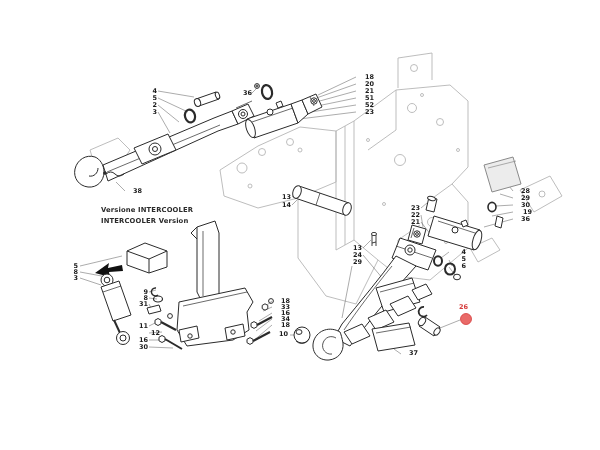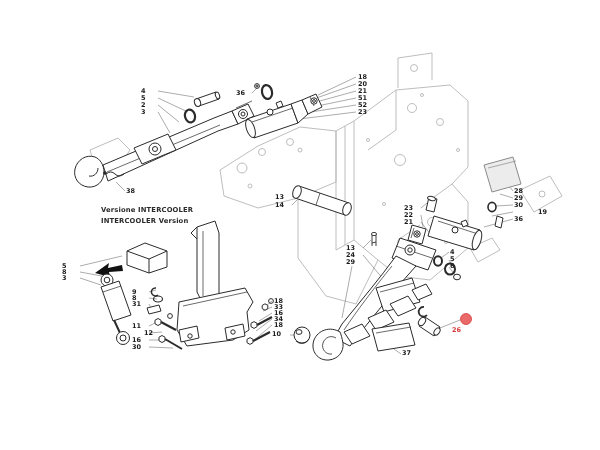--- a/index.html
+++ b/index.html
@@ -1,21 +1,21 @@
 <!DOCTYPE html>
 <html><head>
 <meta charset="utf-8">
 <style>
   html,body{margin:0;padding:0;background:#fff;}
   .stage{position:relative;width:600px;height:450px;background:#ffffff;overflow:hidden;
          font-family:"DejaVu Sans",sans-serif;}
   .stage svg{position:absolute;left:0;top:0;}
-  .co{position:absolute;width:16px;
+  .co{position:absolute;width:16px;text-align:right;
       font:700 6.5px/7px "DejaVu Sans",sans-serif;color:#1c1c1c;cursor:default;}
-  .co.red{font-weight:700;margin-top:23px;}
+  .co.red{font-weight:700;}
   .note{position:absolute;font:700 6.8px/9px "DejaVu Sans",sans-serif;color:#2a2a2a;
         letter-spacing:.15px;white-space:nowrap;}
 </style>
 </head>
 <body>
 
 <div class="stage">
 
 <svg width="600" height="450" viewBox="0 0 600 450">
 
@@ -286,21 +286,21 @@
   <div class="co" style="left:404px;top:212px">22</div>
   <div class="co" style="left:404px;top:219px">21</div>
 
   <div class="co" style="left:450px;top:249px">4</div>
   <div class="co" style="left:450px;top:256px">5</div>
   <div class="co" style="left:450px;top:263px">6</div>
 
   <div class="co" style="left:514px;top:188px">28</div>
   <div class="co" style="left:514px;top:195px">29</div>
   <div class="co" style="left:514px;top:202px">30</div>
-  <div class="co" style="left:538px;top:209px">19</div>
+  <div class="co" style="left:516px;top:209px">19</div>
   <div class="co" style="left:514px;top:216px">36</div>
 
   <div class="co red" style="left: 452px; top: 304px; color: rgb(214, 60, 60);">26</div>
   <div class="co" style="left:402px;top:350px">37</div>
 
   <div class="co" style="left:62px;top:263px">5</div>
   <div class="co" style="left:62px;top:269px">8</div>
   <div class="co" style="left:62px;top:275px">3</div>
 
   <div class="co" style="left:132px;top:289px">9</div>

